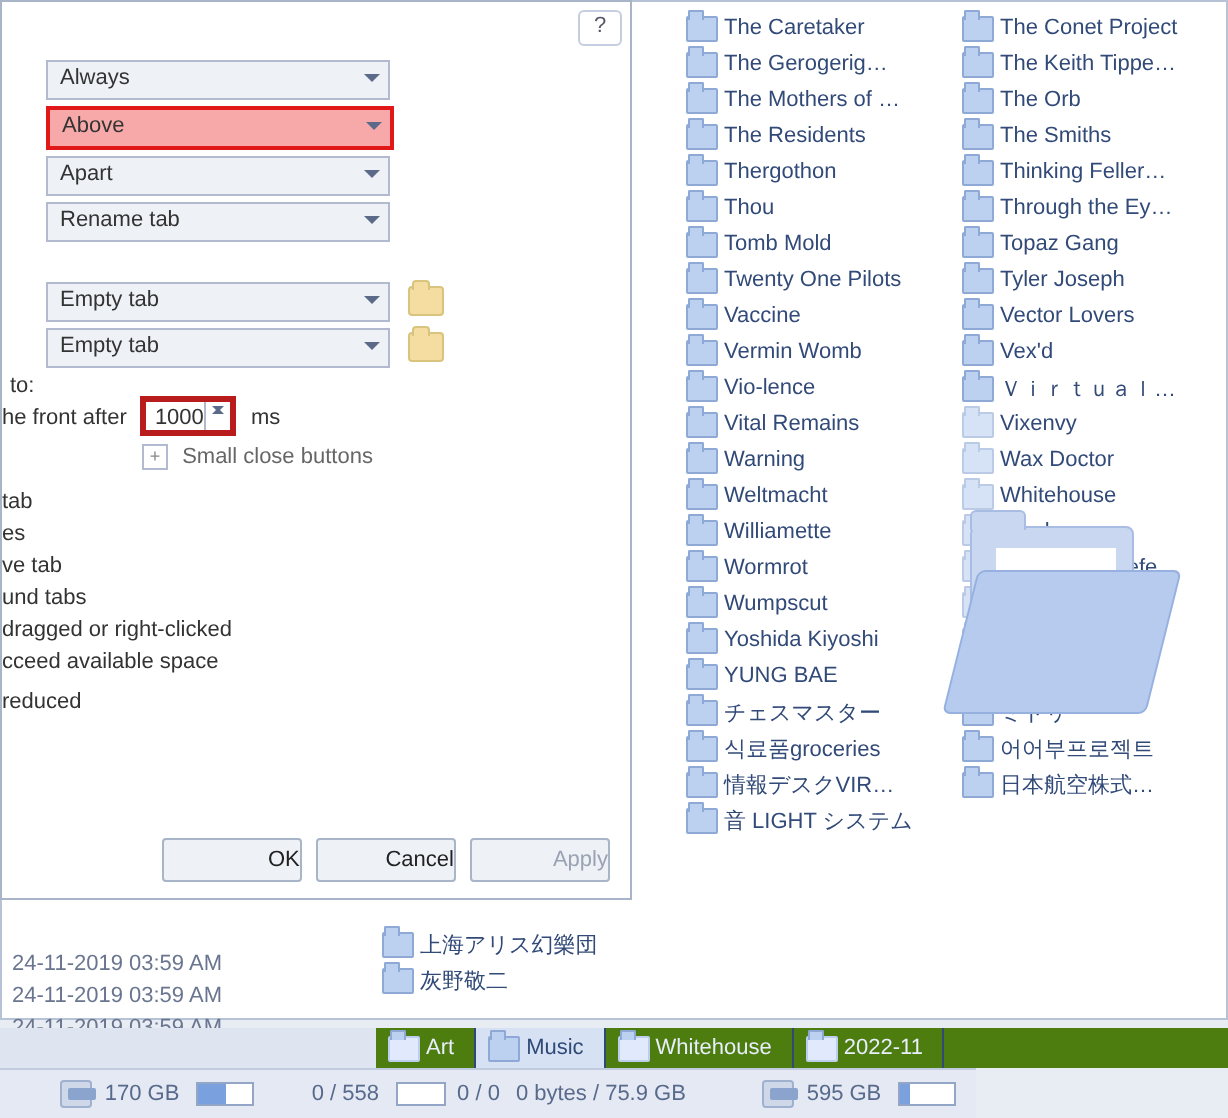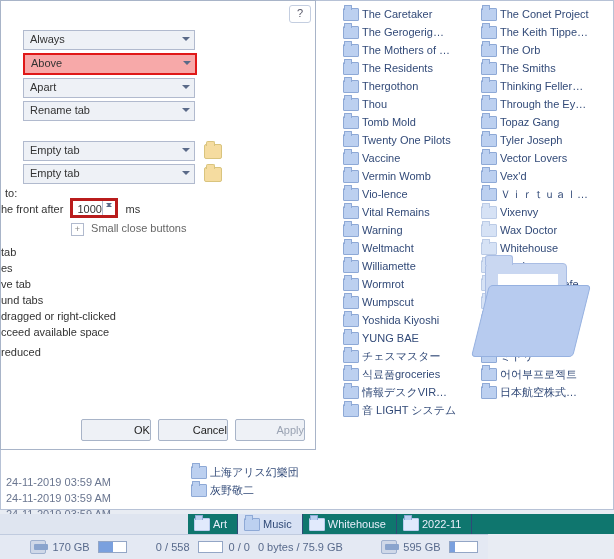--- a/index.html
+++ b/index.html
@@ -82,21 +82,21 @@
   .of-back { position: absolute; left: 18px; top: 12px; width: 82px; height: 90px; background: #c9d7f1; border: 1px solid #a9bde4; border-radius: 4px; }
   .of-tab  { position: absolute; left: 18px; top: 4px; width: 28px; height: 10px; background: #c9d7f1; border: 1px solid #a9bde4; border-bottom: none; border-radius: 3px 3px 0 0; }
   .of-page { position: absolute; left: 30px; top: 22px; width: 62px; height: 72px; background: #fff; border: 1px solid #c9d7f1; }
   .of-front{ position: absolute; left: 4px; top: 34px; width: 102px; height: 72px; background: #b7cbef; border: 1px solid #96b1e0; border-radius: 4px; transform: skewX(-14deg); transform-origin: bottom left; }
 
   
   .date-rows { position: absolute; left: 2px; top: 452px; z-index: 10; margin-top: 24px; }
   .date-rows div { height: 16px; color: #6a7690; padding-left: 4px; }
 
   
-  .tabbar { position: absolute; left: 188px; top: 514px; width: 426px; height: 20px; background: #0f766e; display: flex; z-index: 20; }
+  .tabbar { position: absolute; left: 188px; top: 514px; width: 426px; height: 20px; background: #4d7c0f; display: flex; z-index: 20; }
   .tabbar-edge { position: absolute; left: 0; top: 514px; width: 188px; height: 20px; background: #dfe5f0; z-index: 20; }
   .tab { height: 100%; display: flex; align-items: center; padding: 0 10px 0 6px; border-right: 1px solid #2f4a78; color: #e8eefb; }
   .tab .fi { background: #e1eafc; border-color: #bccdee; }
   .tab.active { background: #d7e1f4; color: #304a78; }
   .tab.active .fi { background: #bcd0f0; border-color: #8ea9d6; }
 
   
   .status { position: absolute; left: 0; top: 534px; width: 488px; height: 25px; background: #e4e9f3; display: flex; align-items: center; z-index: 20; border-top: 1px solid #c0cbdf; }
   .disk-icon { width: 22px; height: 14px; margin: 0 6px 0 30px; background: #cfd8e8; border: 1px solid #9fb1cf; border-radius: 2px; position: relative; }
   .disk-icon::after { content: ""; position: absolute; left: 3px; top: 3px; width: 14px; height: 6px; background: #8aa4cd; border-radius: 1px; }

